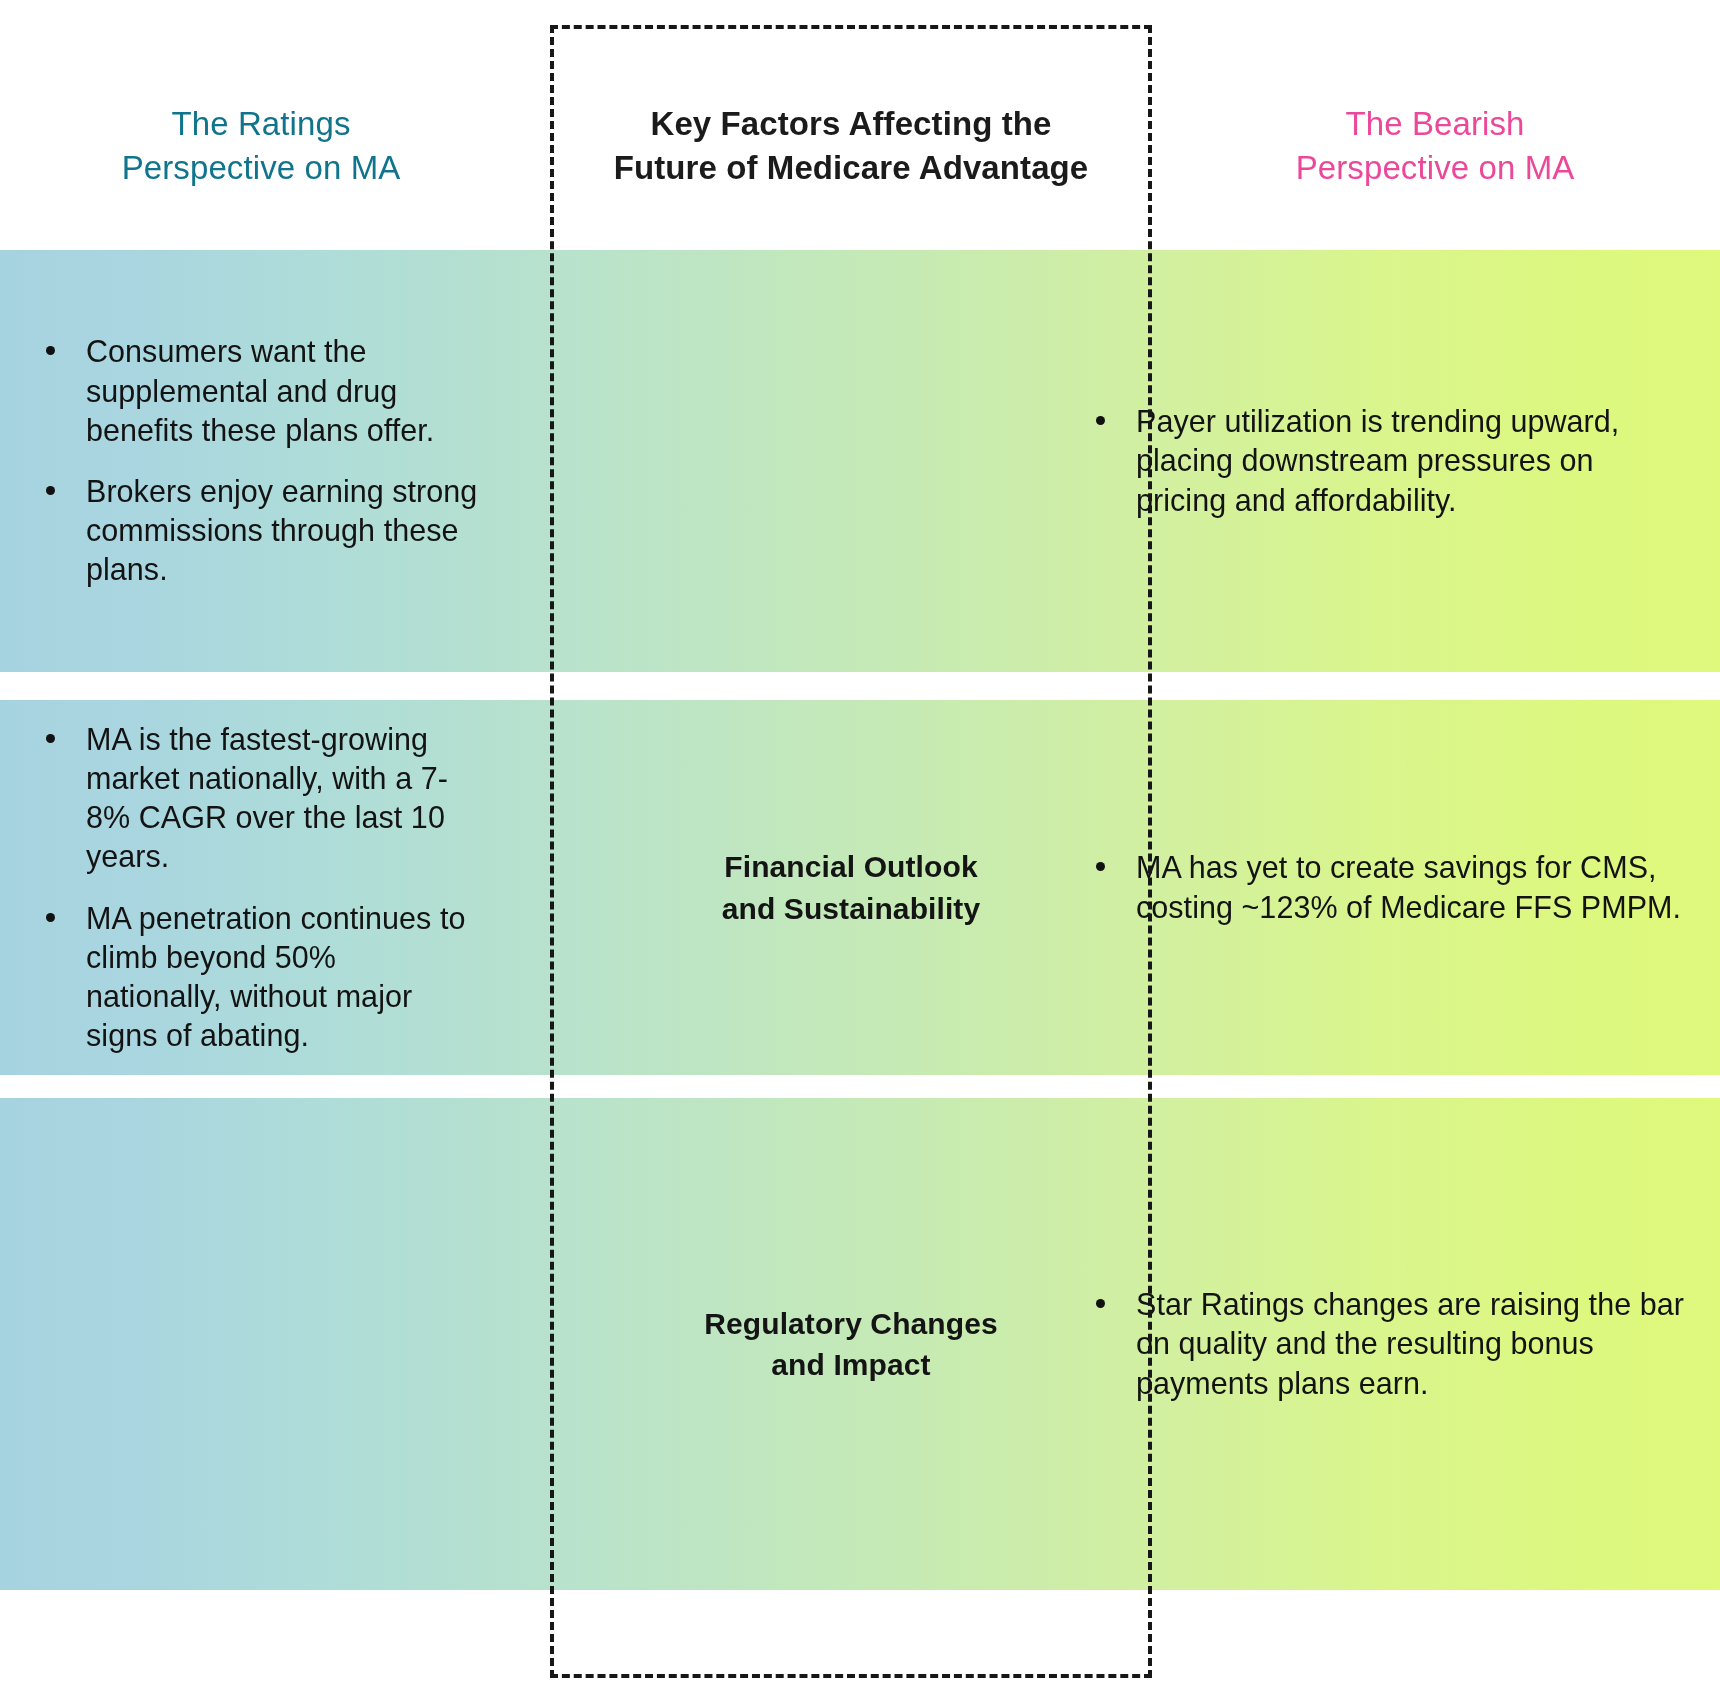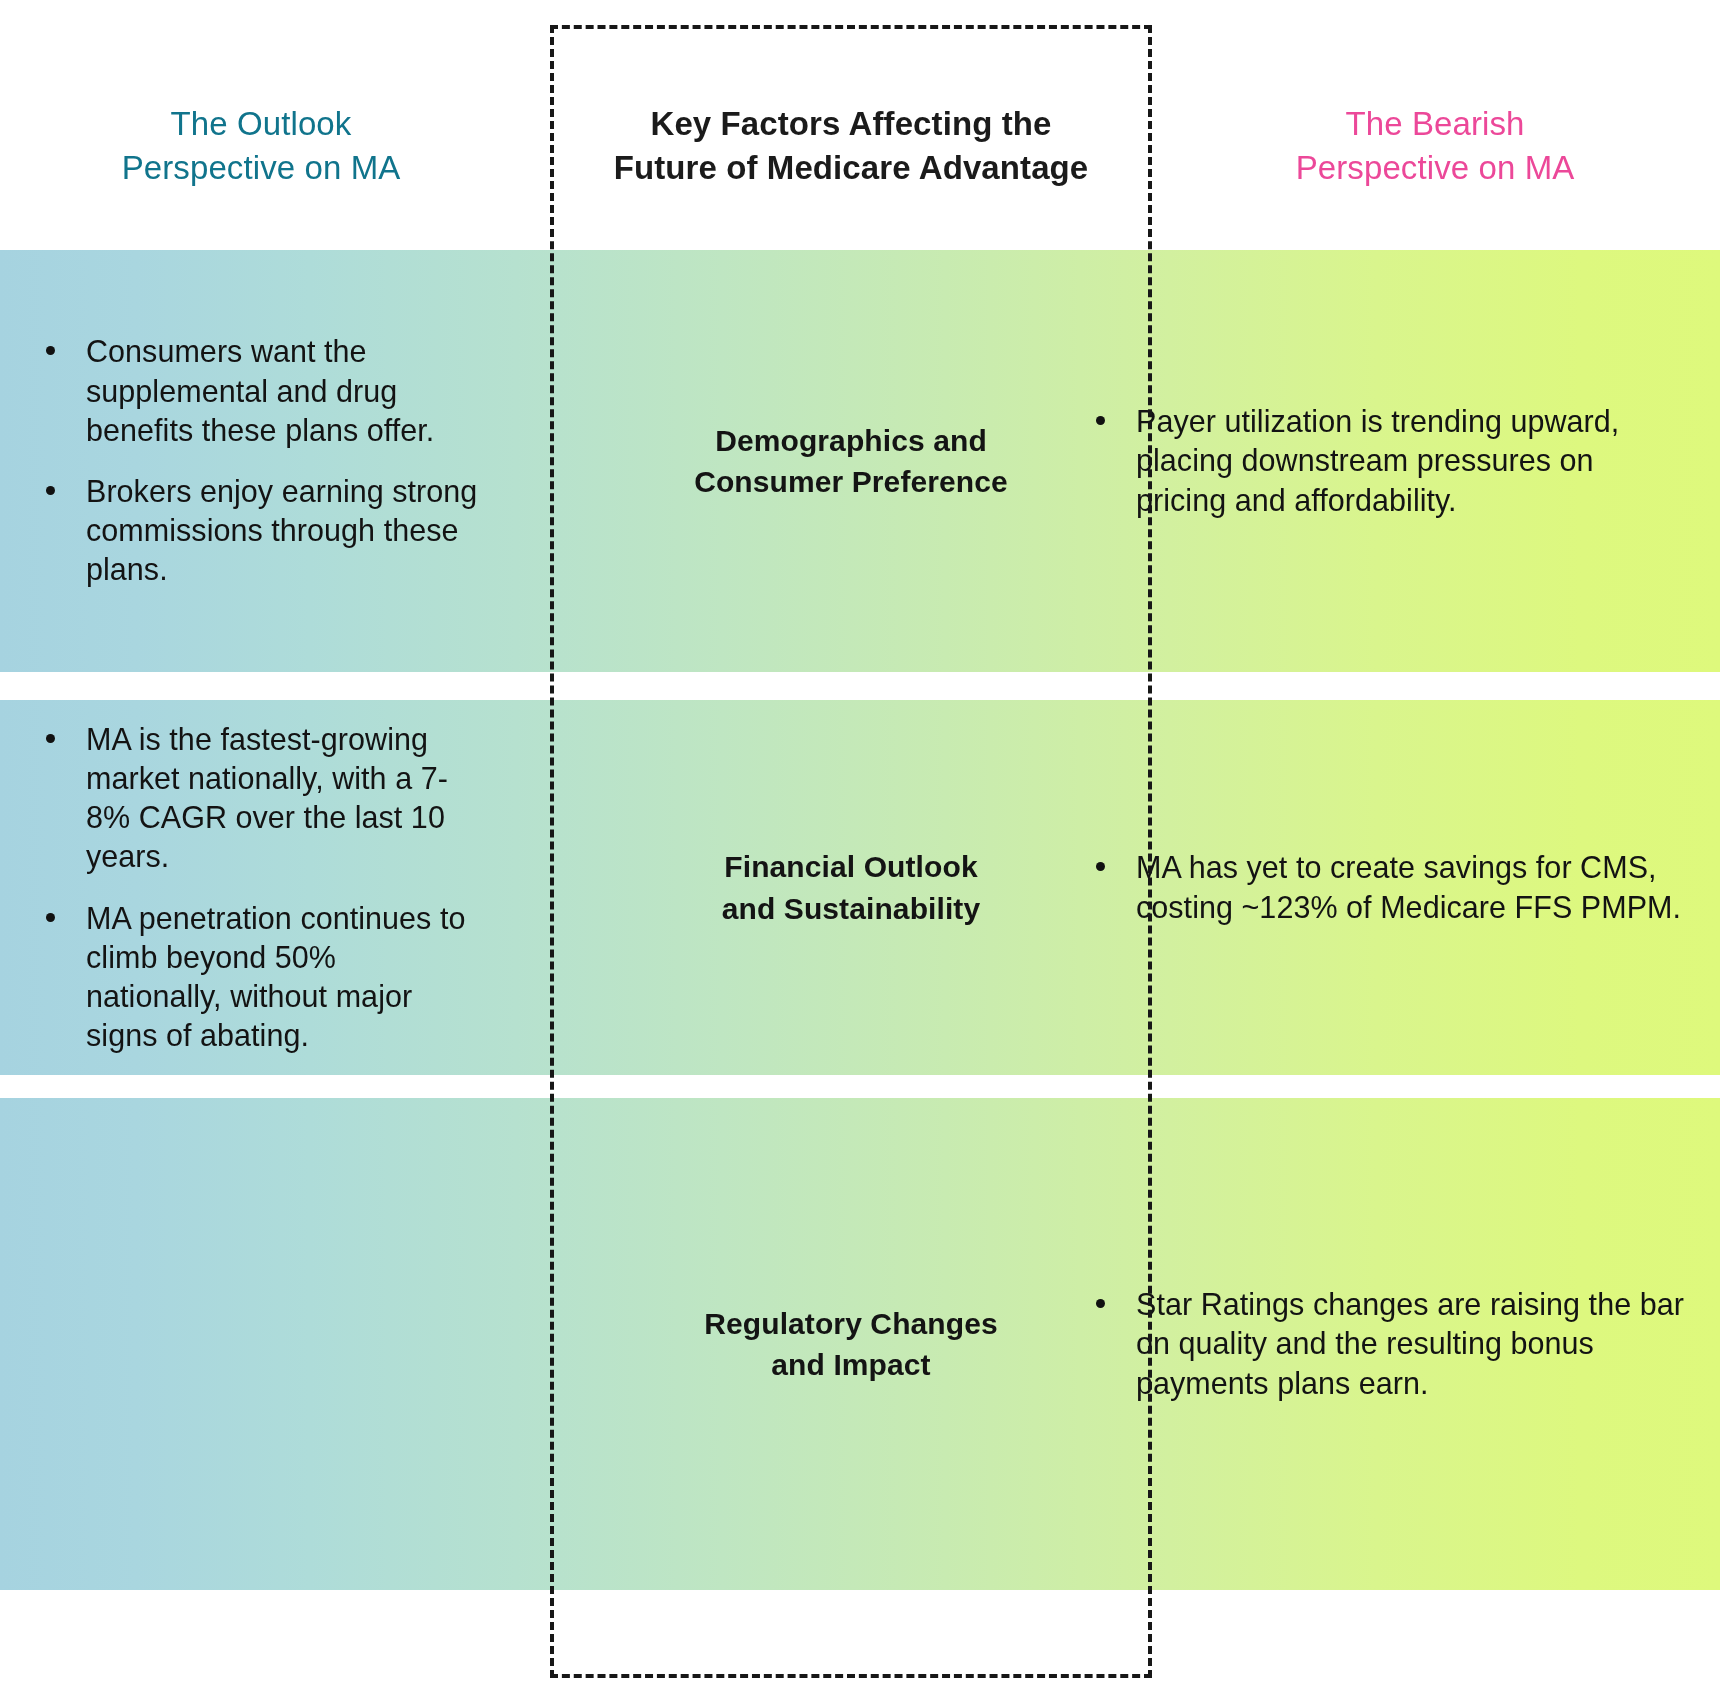--- a/index.html
+++ b/index.html
@@ -160,40 +160,36 @@
 </style>
 </head>
 <body>
 
 <div id="stage">
 
   <div class="band" id="band-1"></div>
   <div class="band" id="band-2"></div>
   <div class="band" id="band-3"></div>
 
-  <div class="col-header" id="header-bullish">The Outlook
+  <div class="col-header" id="header-bullish">The Ratings
 Perspective on MA</div>
   <div class="col-header" id="header-center">Key Factors Affecting the
 Future of Medicare Advantage</div>
   <div class="col-header" id="header-bearish">The Bearish
 Perspective on MA</div>
 
   <div id="dashed-box"></div>
 
   <div class="row-layer" id="row-1-layer">
     <div class="side-col left">
       <ul class="bullets">
         <li>Consumers want the supplemental and drug benefits these plans offer.</li>
         <li>Brokers enjoy earning strong commissions through these plans.</li>
       </ul>
     </div>
-    <div class="center-col">
-      <div class="center-label">Demographics and
-Consumer Preference</div>
-    </div>
     <div class="side-col right">
       <ul class="bullets">
         <li>Payer utilization is trending upward, placing downstream pressures on pricing and affordability.</li>
       </ul>
     </div>
   </div>
 
   <div class="row-layer" id="row-2-layer">
     <div class="side-col left">
       <ul class="bullets">

